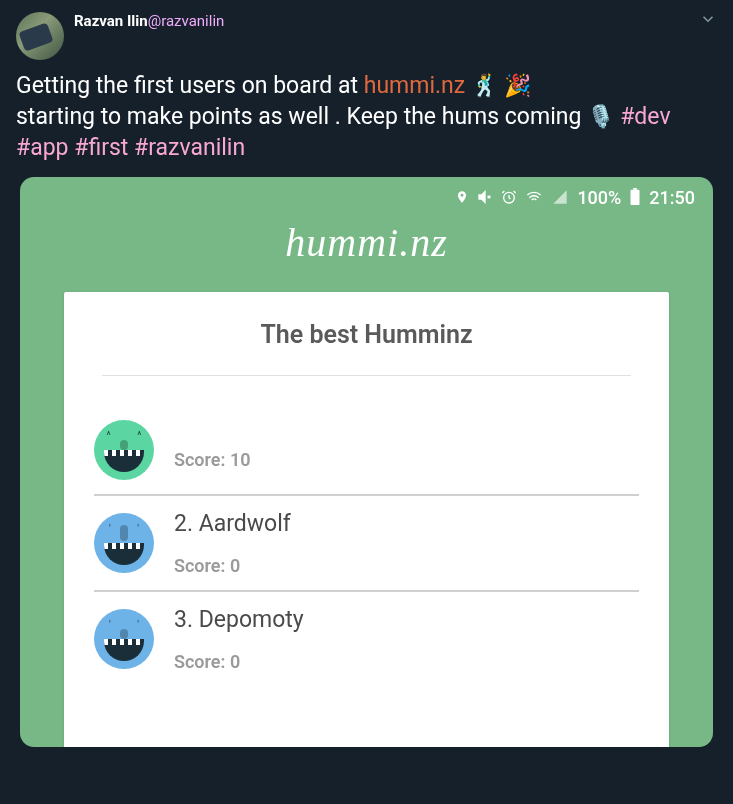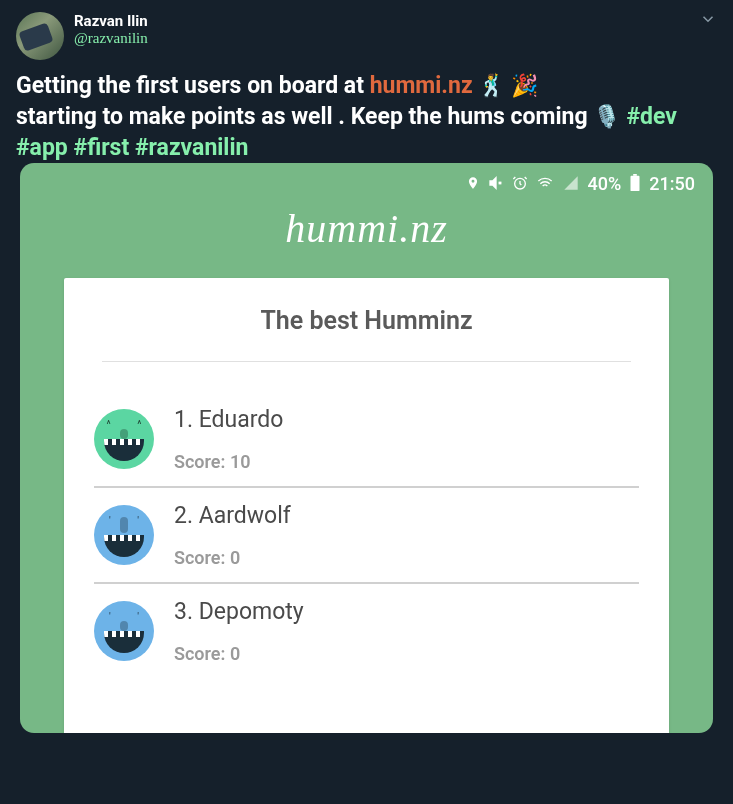--- a/index.html
+++ b/index.html
@@ -40,51 +40,49 @@
     width: 30px;
     height: 20px;
     background: #2a3a4a;
     top: 15px;
     left: 5px;
     transform: rotate(-20deg);
     border-radius: 4px;
   }
   .user-info {
     display: flex;
-    flex-direction: column;
+    flex-direction: row;
   }
   .user-name {
     font-weight: 700;
     font-size: 15px;
     color: #ffffff;
   }
   .user-handle {
     font-size: 15px;
-    color: #86efac;
-    font-family: Liberation Serif, serif;
+    color: #f0abfc;
   }
   .chevron {
     position: absolute;
     right: 16px;
     top: 10px;
     color: #8899a6;
   }
   .tweet-body {
     font-size: 23px;
     line-height: 1.35;
     color: #ffffff;
-    margin-bottom: 0;
-    font-weight: bold;
+    margin-bottom: 14px;
   }
   .link {
     color: #e0693e;
     text-decoration: none;
   }
   .hashtag {
-    color: #86efac;
+    color: #f9a8d4;
   }
   .emoji {
     display: inline-block;
     font-size: 22px;
   }
   .embedded-image {
     border-radius: 14px;
     overflow: hidden;
     background: #77b886;
     margin: 0 4px;
@@ -269,21 +267,21 @@
         <span class="status-icon">
           <svg width="18" height="16" viewBox="0 0 24 24" fill="none" stroke="#ffffff" stroke-width="2">
               <path d="M5 13a10 10 0 0114 0M8.5 16.5a5 5 0 017 0M12 20h.01M2 9a15 15 0 0120 0"></path>
             </svg>
         </span>
         <span class="status-icon">
           <svg width="18" height="16" viewBox="0 0 24 24" fill="#ffffff">
               <path d="M2 22L22 2v20H2z" opacity="0.6"></path>
             </svg>
         </span>
-        <span style="font-weight:500">40%</span>
+        <span style="font-weight:500">100%</span>
         <span class="status-icon">
           <svg width="12" height="18" viewBox="0 0 12 20" fill="#ffffff">
               <rect x="1" y="2" width="10" height="17" rx="1"></rect>
               <rect x="4" y="0" width="4" height="2"></rect>
             </svg>
         </span>
         <span style="font-weight:500">21:50</span>
       </div>
     </div>
 
@@ -298,24 +296,20 @@
           <div class="user-avatar avatar-green">
             <div class="monster-face">
               <div class="monster-eyes">^&nbsp;^</div>
               <div class="monster-nose"></div>
               <div class="monster-mouth">
                   <div class="monster-teeth"></div>
                 </div>
             </div>
           </div>
           <div class="row-text">
-            <div class="row-name">
-              <span>1.</span>
-              <span>Eduardo</span>
-            </div>
             <div class="row-score">Score: 10</div>
           </div>
         </div>
 
         <div class="leaderboard-row">
           <div class="user-avatar avatar-blue">
             <div class="monster-face">
               <div class="monster-eyes">' '</div>
               <div class="monster-nose" style="height:16px;top:12px"></div>
               <div class="monster-mouth">

